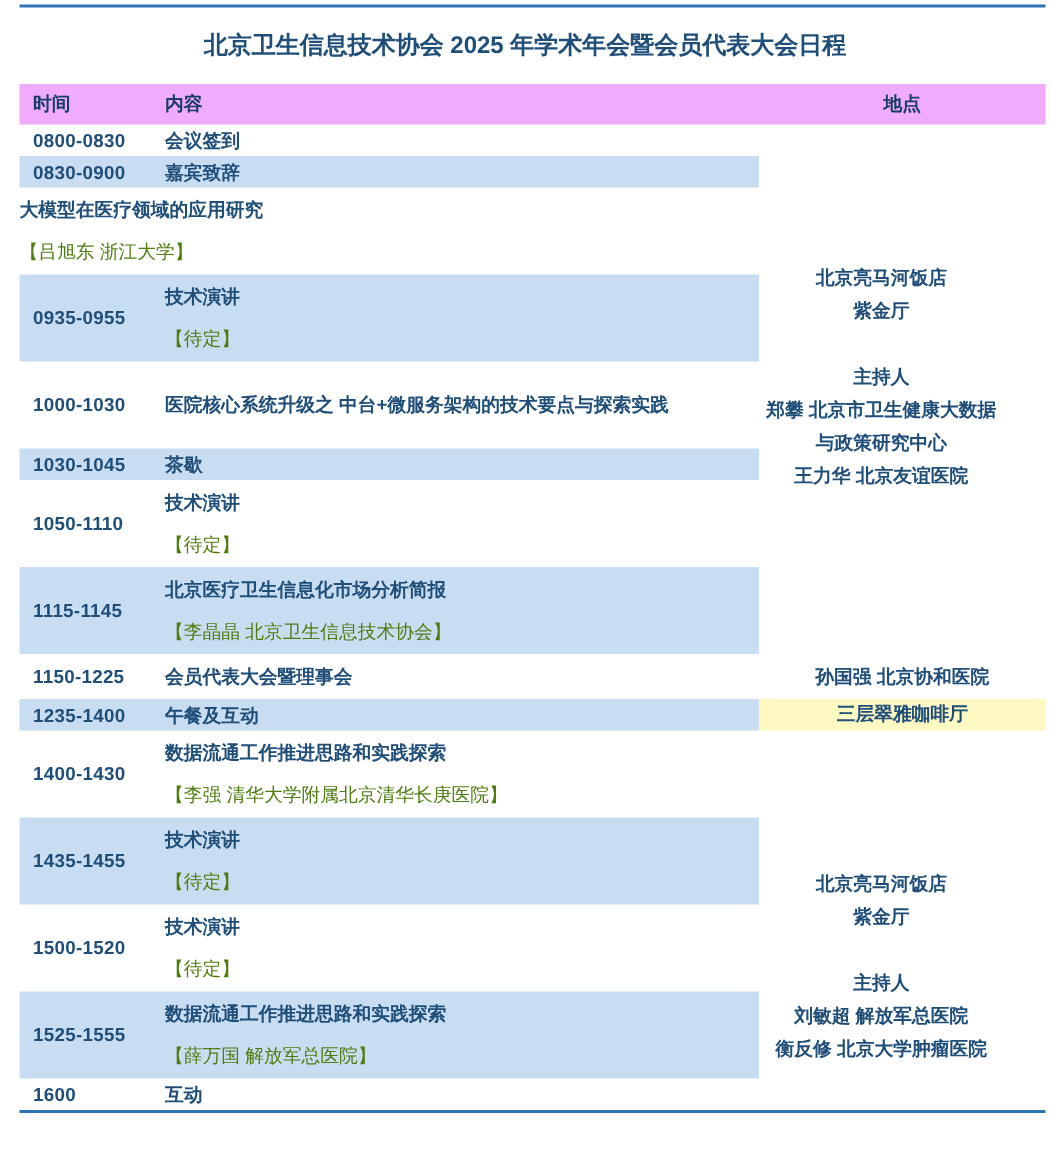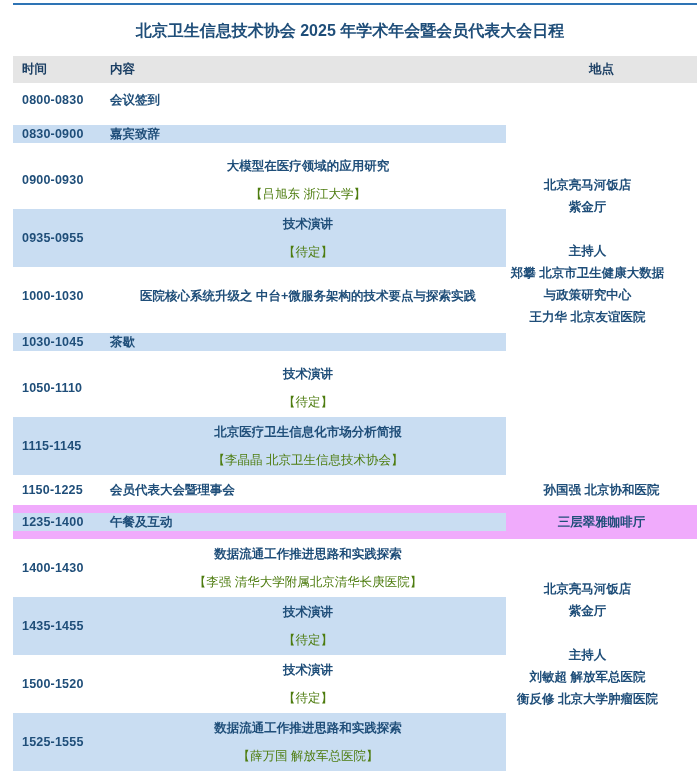--- a/index.html
+++ b/index.html
@@ -1,34 +1,34 @@
 <!DOCTYPE html>
 <html><head>
 <meta charset="utf-8">
 <style>
   html,body{margin:0;padding:0;background:#ffffff;}
   body{width:700px;font-family:"Liberation Sans",sans-serif;-webkit-font-smoothing:antialiased;}
   .page{width:700px;padding-top:3px;}
   .rule{height:2px;background:#2E74B5;margin-left:13px;margin-right:3px;}
   .title{color:#1F4E79;font-weight:bold;font-size:16px;line-height:24px;text-align:center;margin:14px 0 13px 0;}
   .table{position:relative;margin-left:13px;margin-right:3px;color:#1F4E79;font-size:12.5px;}
-  .thead{display:flex;background:#e5e5e5;height:27px;align-items:center;font-weight:bold;color:#1A3E63;}
+  .thead{display:flex;background:#f0abfc;height:27px;align-items:center;font-weight:bold;color:#1A3E63;}
   .th-time{width:97px;padding-left:9px;box-sizing:border-box;}
   .th-content{flex:1;}
   .th-loc{width:191px;text-align:center;}
   .row{display:flex;}
-  .r1{height:34px;align-items:center;}
+  .r1{height:21px;}
   .r1x{height:30px;}
   .r2{height:58px;}
   .row-main{width:493px;display:flex;}
   .hl .row-main{background:#C9DDF2;}
-  .full{background:#f0abfc;}
+  .full{background:#fef9c3;}
   .cell-time{width:97px;padding-left:9px;box-sizing:border-box;display:flex;align-items:center;font-weight:bold;letter-spacing:.2px;}
   .cell-content{flex:1;display:flex;flex-direction:column;justify-content:center;font-weight:bold;}
-  .r2 .cell-content{gap:10px;align-items:center;}
+  .r2 .cell-content{gap:10px;}
   .cell-content .line{line-height:18px;white-space:nowrap;}
   .speaker{font-weight:normal;color:#4d7c0f;}
   .cell-loc{width:191px;display:flex;align-items:center;justify-content:center;font-weight:bold;text-align:center;}
   .loc-layer{position:absolute;top:0;right:14px;width:191px;height:100%;}
   .loc-block{position:absolute;left:0;width:100%;text-align:center;font-weight:bold;}
   .loc-line{line-height:22px;white-space:nowrap;}
   .loc-gap{height:22px;}
   .bottom-rule{margin-top:0;}
 </style>
 </head>
@@ -62,21 +62,20 @@
       <div class="cell-time">0830-0900</div>
       <div class="cell-content">
               <div class="line">嘉宾致辞</div>
             </div>
     </div>
     <div class="cell-loc"></div>
   </div>
 
   <div class="row r2">
     <div class="row-main">
-      <div class="cell-time">0900-0930</div>
       <div class="cell-content">
               <div class="line">大模型在医疗领域的应用研究</div>
               <div class="line speaker">【吕旭东 浙江大学】</div>
             </div>
     </div>
     <div class="cell-loc"></div>
   </div>
 
   <div class="row r2 hl">
     <div class="row-main">

